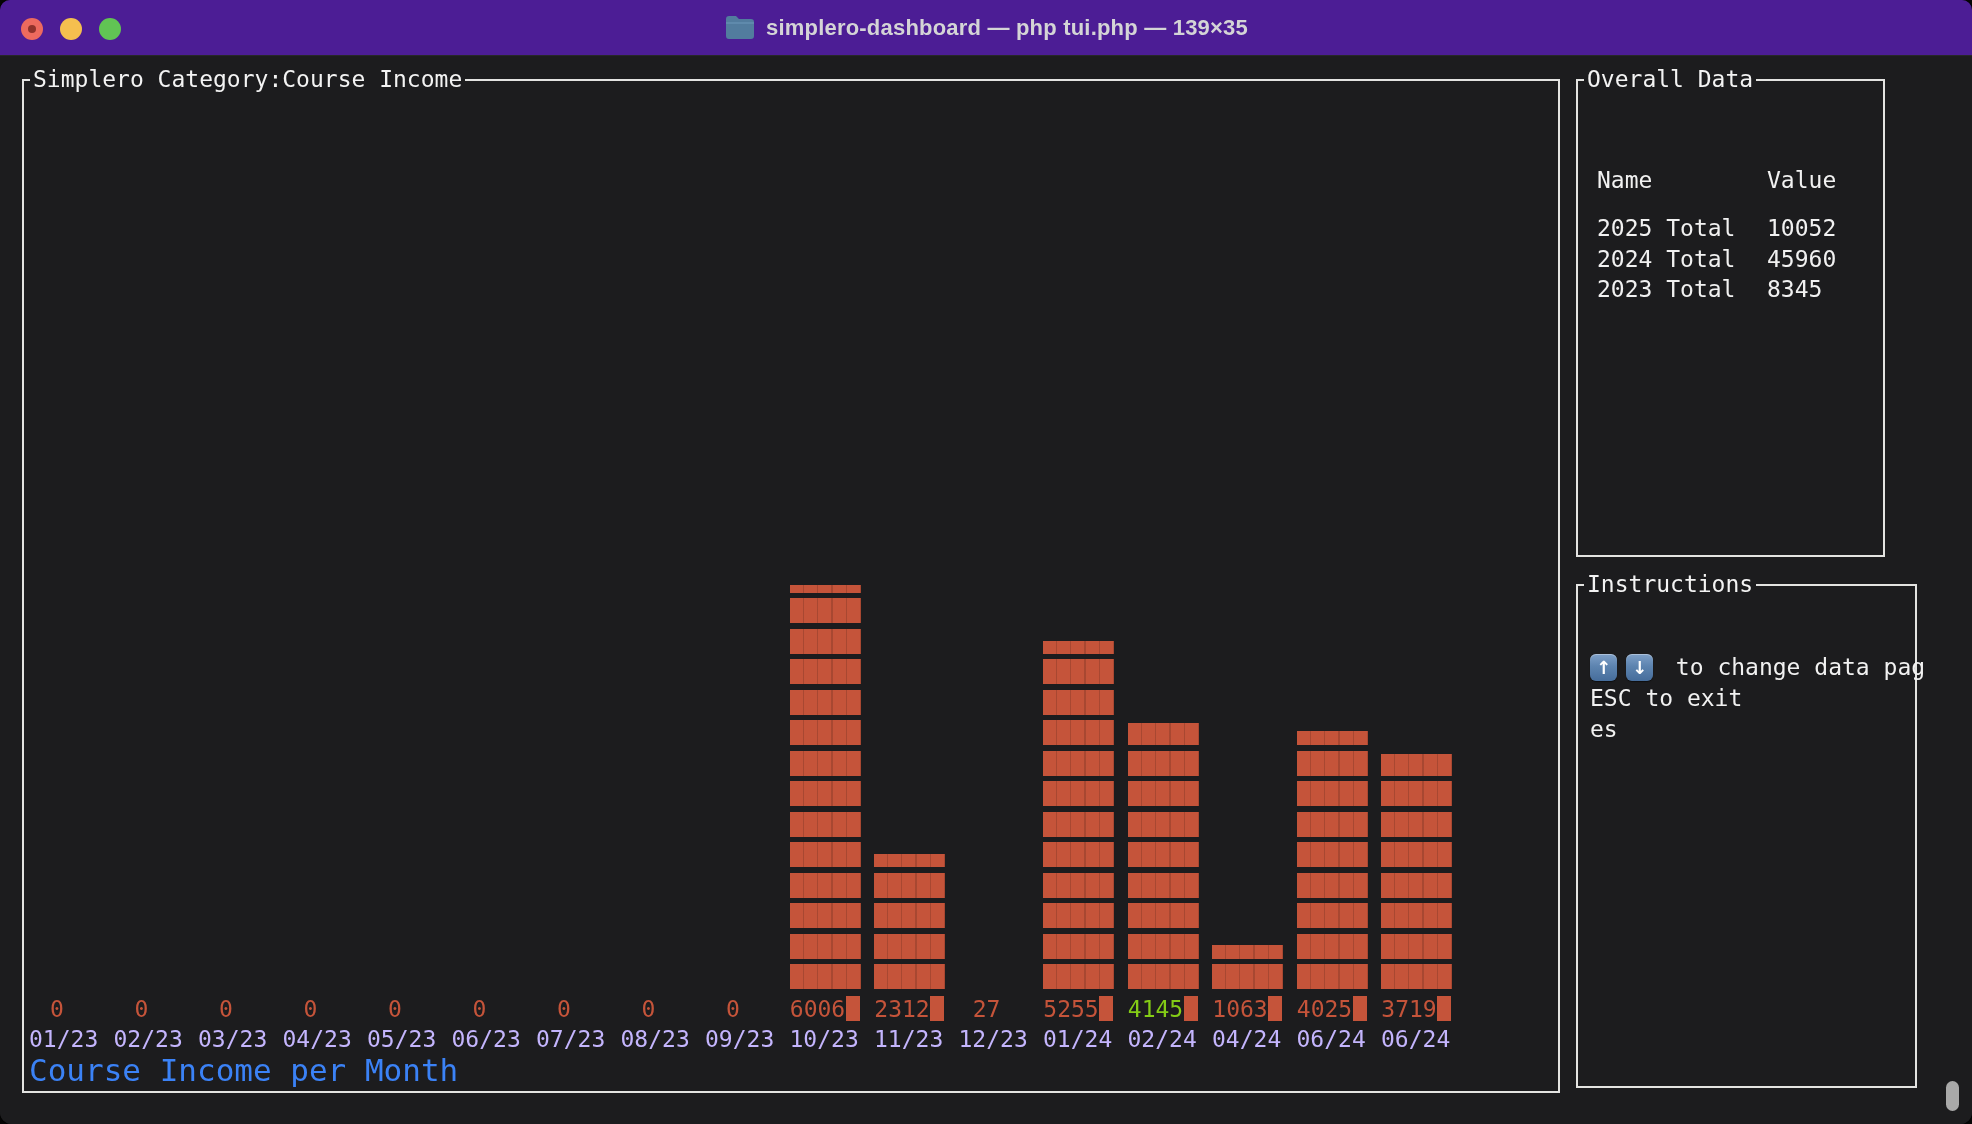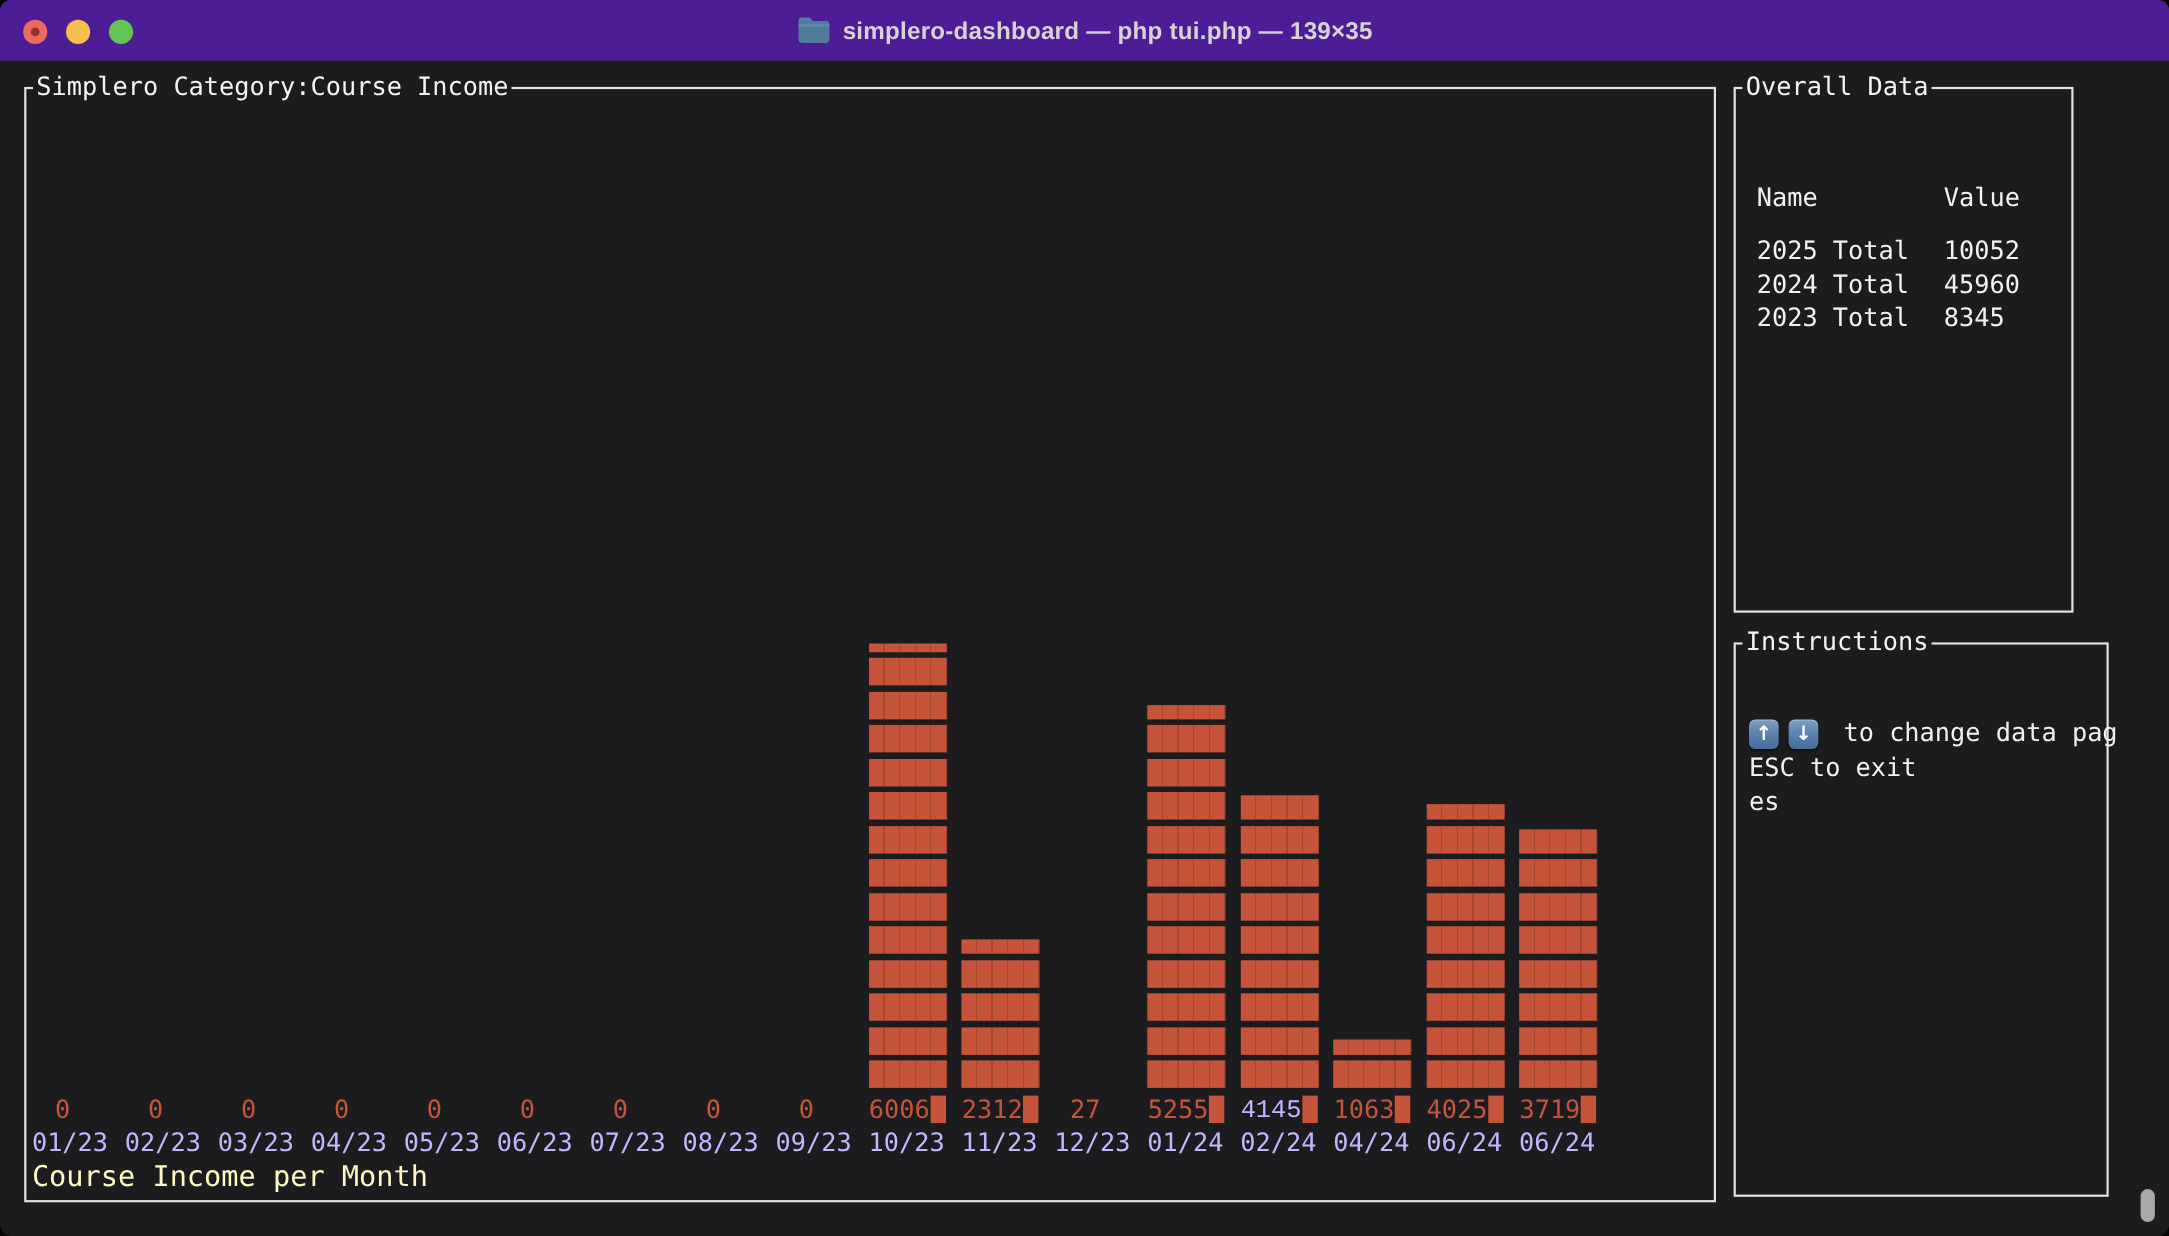--- a/index.html
+++ b/index.html
@@ -42,21 +42,21 @@
   .chart { position:absolute; left:5px; bottom:37px; display:flex;
            align-items:flex-end; gap:13.5px; }
   .col { width:71px; display:flex; flex-direction:column; justify-content:flex-end; }
   .block { width:71px; height:25px; margin-bottom:5.5px; background:var(--bar);
            background-image:repeating-linear-gradient(90deg, rgba(0,0,0,0) 0px 13.1px, rgba(0,0,0,0.15) 13.1px 14.2px); }
   .block.partial { margin-bottom:5.5px; }
   .value-row { height:29.5px; display:flex; align-items:flex-start; }
   .num { width:56px; text-align:center; color:var(--bar); font-size:23px; line-height:29px; }
   .stub { width:14px; height:25px; margin-top:1px; background:var(--bar); }
   .xlabel { height:30px; line-height:30px; font-size:23px; color:#c4b5fd; }
-  .caption { position:absolute; left:5px; top:974px; font-size:26px; line-height:30px; color:#fef9c3; }
+  .caption { position:absolute; left:5px; top:974px; font-size:31px; line-height:30px; color:#3b82f6; }
 
   
   .tbl-head { position:absolute; left:19px; top:36px; display:flex; line-height:30px;margin-top:48px; }
   .tbl-head .c1, .tbl-row .c1 { width:170px; }
   .tbl-rows { position:absolute; left:19px; top:132px; }
   .tbl-row { display:flex; line-height:30.5px; }
 
   
   .instr { position:absolute; left:12px; top:66px; width:352px; }
   .instr-line1 { display:flex; align-items:center; gap:9px; line-height:31px; white-space:pre; }
@@ -217,21 +217,21 @@
             <div class="block partial" style="height: 21.6px;"></div>
             <div class="block"></div>
             <div class="block"></div>
             <div class="block"></div>
             <div class="block"></div>
             <div class="block"></div>
             <div class="block"></div>
             <div class="block"></div>
             <div class="block"></div>
             <div class="value-row">
-              <span class="num" style="color: #c4b5fd; font-family: Liberation Mono, monospace;">4145</span>
+              <span class="num" style="color: #84cc16;">4145</span>
               <div class="stub"></div>
             </div>
             <div class="xlabel">02/24</div>
           </div>
           <div class="col">
             <div class="block partial" style="height: 13.2px;"></div>
             <div class="block"></div>
             <div class="value-row">
               <span class="num" style="color: rgb(197, 84, 58);">1063</span>
               <div class="stub"></div>

